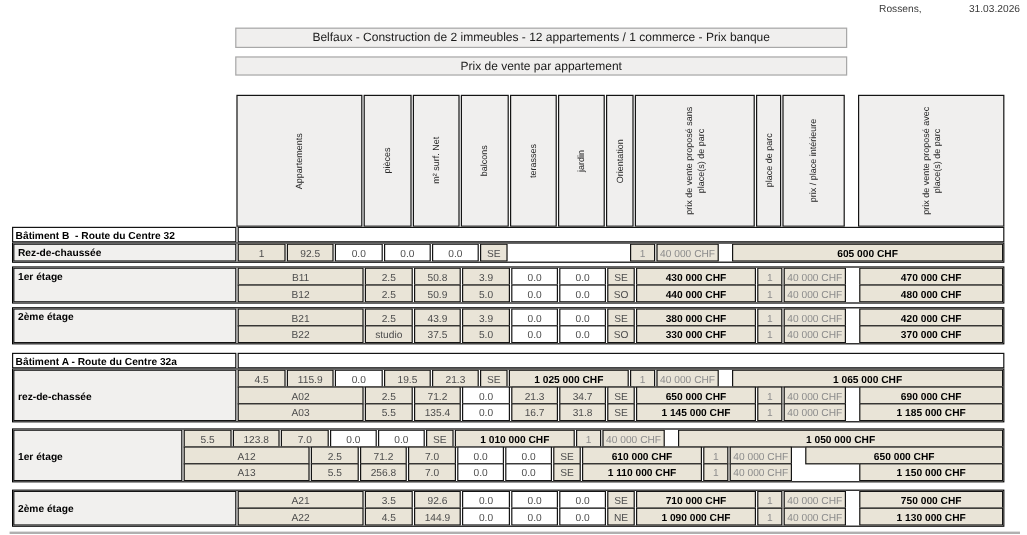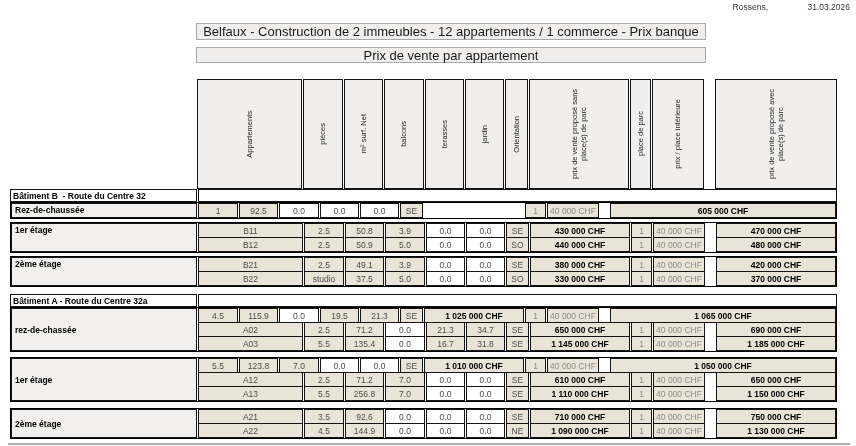--- a/index.html
+++ b/index.html
@@ -11,21 +11,21 @@
   
   .dateline span{position:absolute;top:2px;font-size:8.5px;color:#3a3a3a;}
   #place-label{left:690px;width:78px;text-align:right;}
   #date-label{left:770px;width:80px;text-align:right;}
 
   
   .banner{
     position:absolute;left:196px;width:510px;
     background:var(--header-bg);border:1px solid #a8a8a8;box-sizing:border-box;
     display:flex;align-items:center;justify-content:center;
-    font-size:13px;color:#1a1a1a;
+    font-size:10px;color:#1a1a1a;
   }
   #banner-main{top:23px;height:17px;}
   #banner-sub{top:47px;height:16px;}
 
   
   #col-header{position:absolute;left:197px;top:79px;display:flex;gap:1px;}
   .hc{
     height:110px;box-sizing:border-box;border:1px solid var(--border);
     background:var(--header-bg);
     display:flex;align-items:center;justify-content:center;overflow:hidden;
@@ -182,21 +182,21 @@
             <div class="c last price" style="width: 120px;">480 000 CHF</div>
           </div>
         </div>
       </div>
       <div class="group sec-0" style="top: 256px; height: 31px;">
         <div class="flabel">2ème étage</div>
         <div class="rows">
           <div class="row">
             <div class="c" style="width: 105px;">B21</div>
             <div class="c" style="width: 40px;">2.5</div>
-            <div class="c" style="width: 39px;">49.1</div>
+            <div class="c" style="width: 39px;">43.9</div>
             <div class="c" style="width: 40px;">3.9</div>
             <div class="c zero" style="width: 39px;">0.0</div>
             <div class="c zero" style="width: 39px;">0.0</div>
             <div class="c" style="width: 23px;">SE</div>
             <div class="c price" style="width: 100px;">380 000 CHF</div>
             <div class="c gray" style="width: 21px;">1</div>
             <div class="c gray" style="width: 52px;">40 000 CHF</div>
             <div class="rspc"></div>
             <div class="c last price" style="width: 120px;">420 000 CHF</div>
           </div>
@@ -299,21 +299,21 @@
             <div class="c" style="width: 40px;">5.5</div>
             <div class="c" style="width: 39px;">256.8</div>
             <div class="c" style="width: 40px;">7.0</div>
             <div class="c zero" style="width: 39px;">0.0</div>
             <div class="c zero" style="width: 39px;">0.0</div>
             <div class="c" style="width: 23px;">SE</div>
             <div class="c price" style="width: 100px;">1 110 000 CHF</div>
             <div class="c gray" style="width: 21px;">1</div>
             <div class="c gray" style="width: 52px;">40 000 CHF</div>
             <div class="rspc"></div>
-            <div class="c last price" style="width: 120px;">1 150 000 CHF</div>
+            <div class="c last price" style="width: 120px; margin-left: 45px;">1 150 000 CHF</div>
           </div>
         </div>
       </div>
       <div class="group sec-1" style="top: 408px; height: 31px;">
         <div class="flabel">2ème étage</div>
         <div class="rows">
           <div class="row">
             <div class="c" style="width: 105px;">A21</div>
             <div class="c" style="width: 40px;">3.5</div>
             <div class="c" style="width: 39px;">92.6</div>

